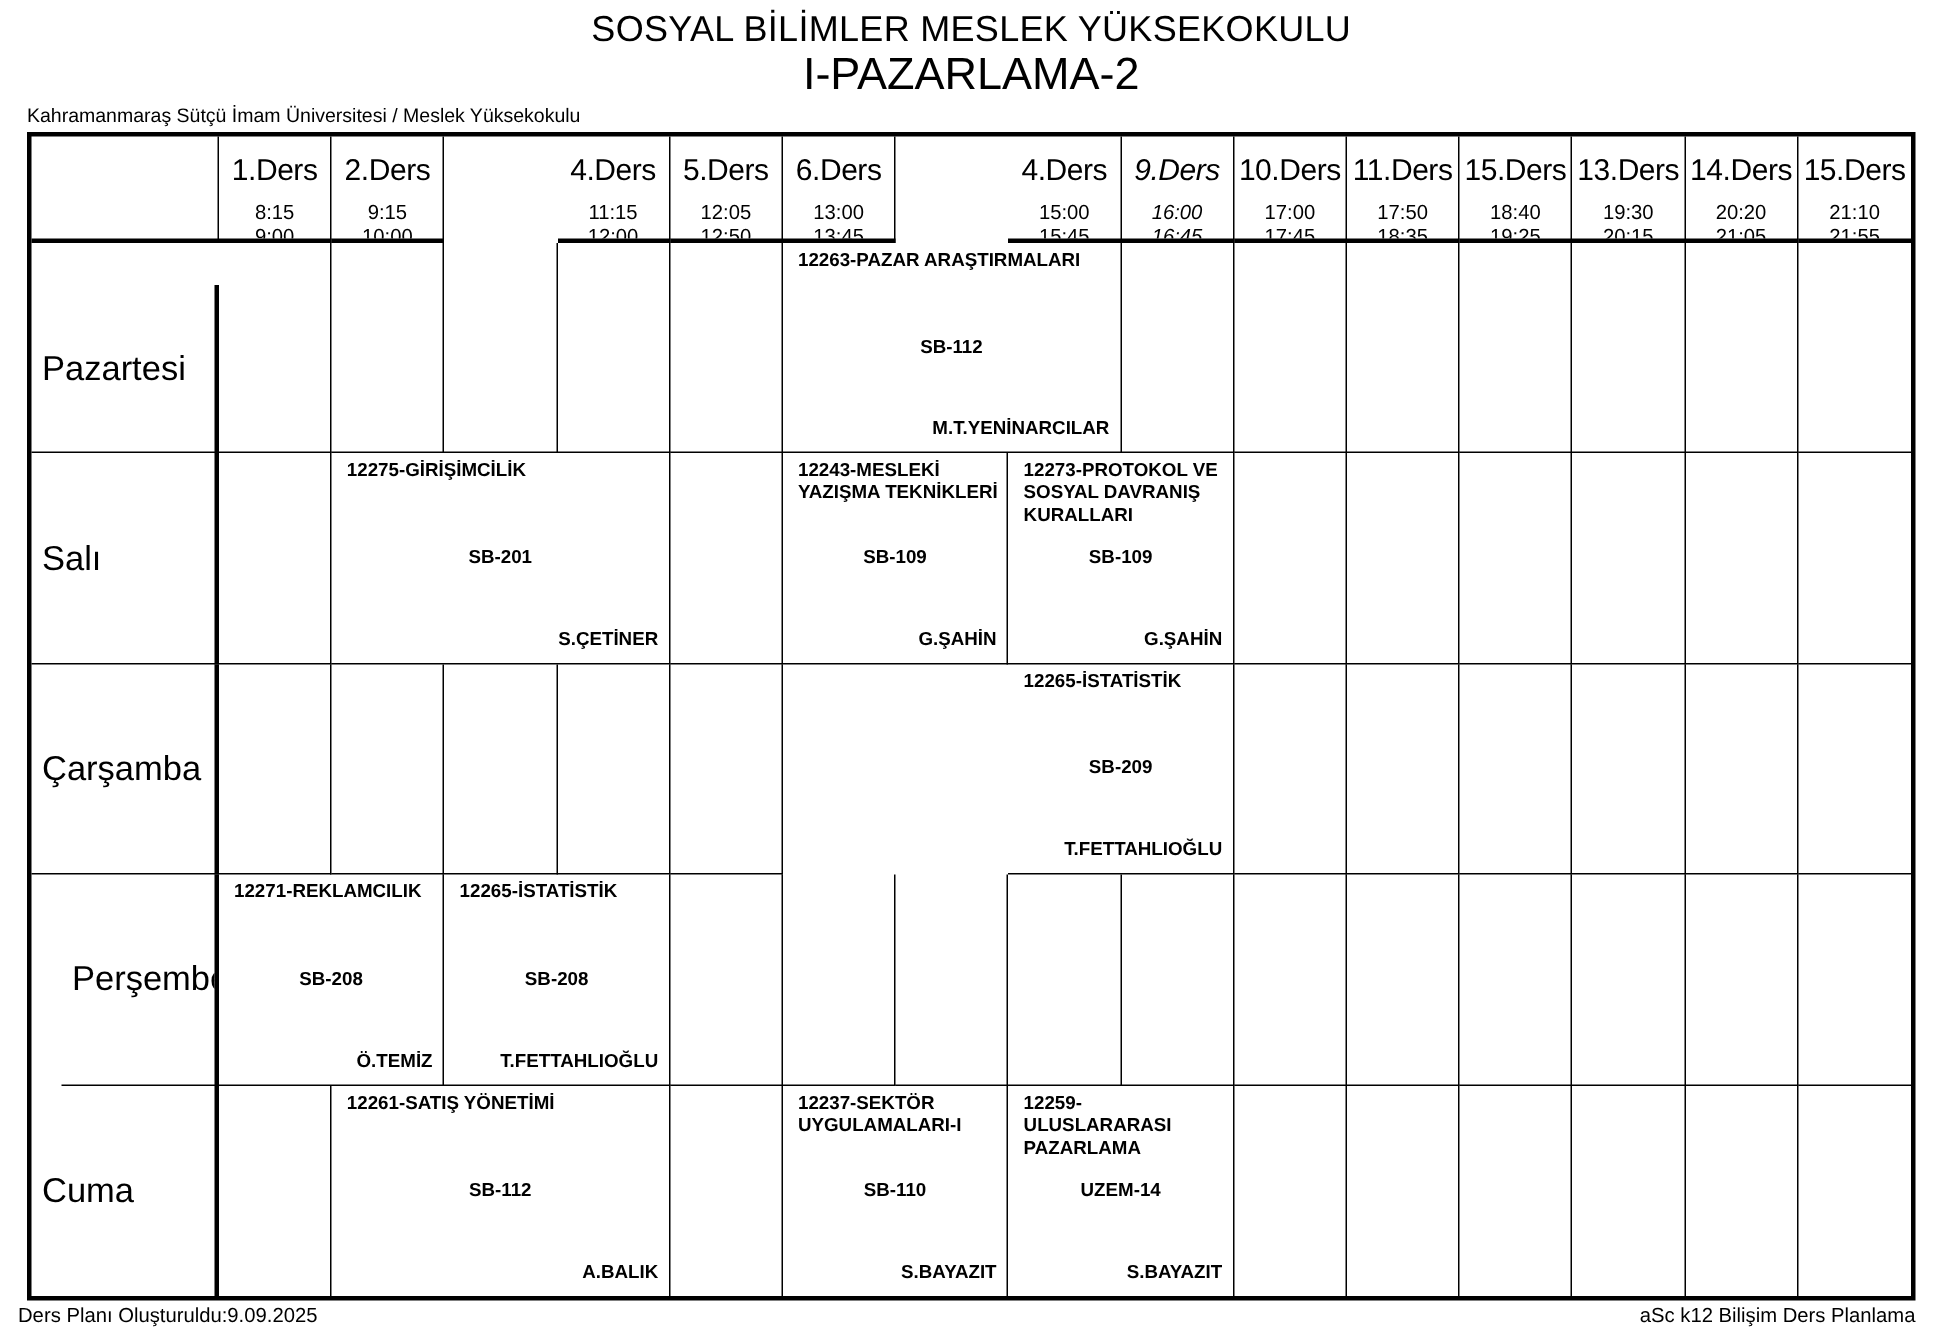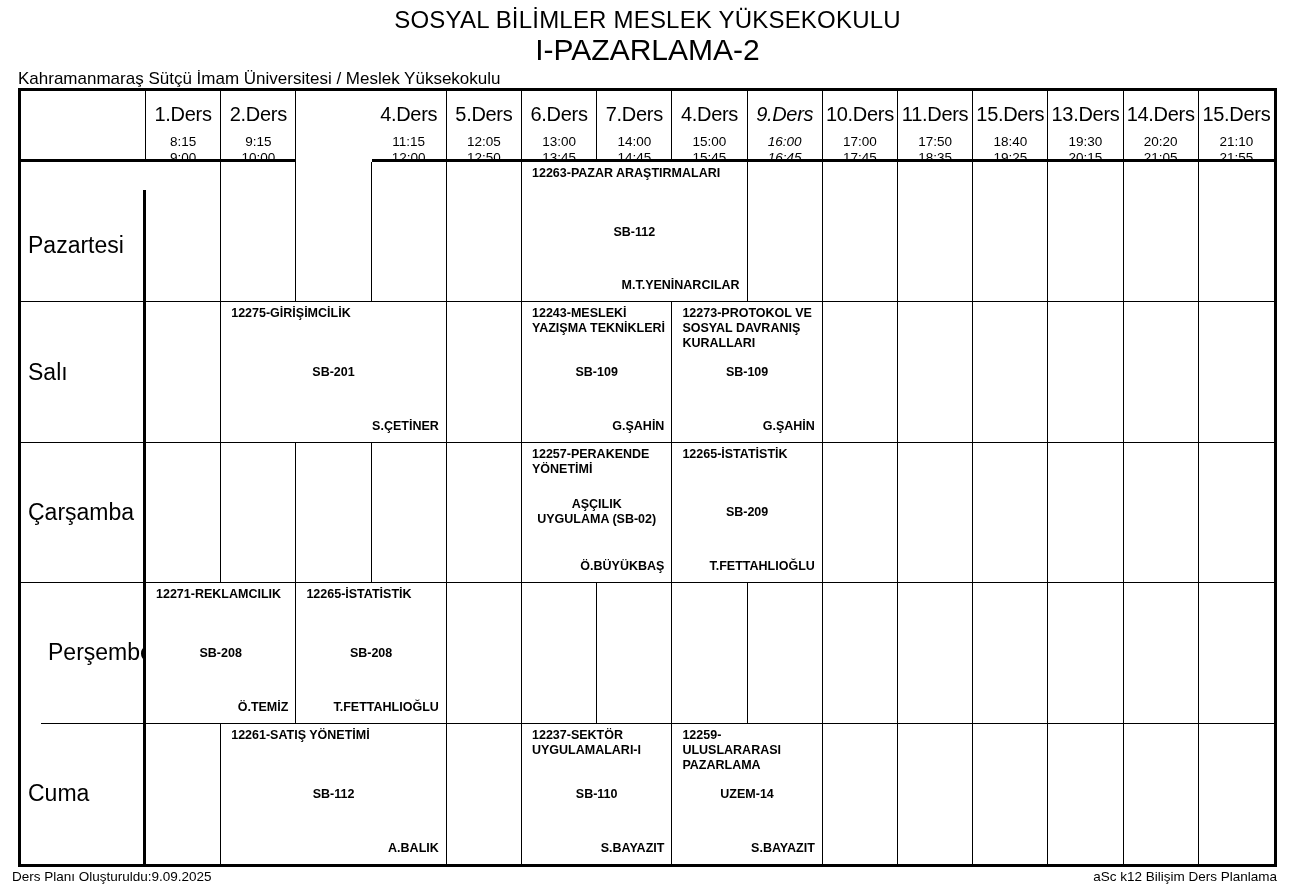--- a/index.html
+++ b/index.html
@@ -3,21 +3,21 @@
 <meta charset="utf-8">
 <style>
   html,body{margin:0;padding:0;}
   body{
     width:1295px;height:893px;background:#ffffff;color:#000000;
     font-family:"Liberation Sans","DejaVu Sans",sans-serif;
     position:relative;overflow:hidden;
   }
   .page-title{position:absolute;top:6px;left:0;width:100%;text-align:center;font-size:24px;letter-spacing:0.2px;}
   .page-subtitle{position:absolute;top:33px;left:0;width:100%;text-align:center;font-size:30px;}
-  .org-line{position:absolute;top:69px;left:18px;font-size:17px;}
+  .org-line{position:absolute;top:69px;left:18px;font-size:13px;}
   .timetable{
     position:absolute;left:18px;top:88px;width:1259px;height:779px;
     box-sizing:border-box;border:3px solid #000;
     display:grid;grid-template-columns:125px repeat(15,1fr);grid-template-rows:71px repeat(5,1fr);
   }
   .cell{box-sizing:border-box;border-right:1px solid #000;border-bottom:1px solid #000;overflow:hidden;}
   .cell.last-col{border-right:none;}
   .cell.last-row{border-bottom:none;}
   .corner,.period{border-bottom-width:3px;}
   .day-label{border-right-width:3px;display:flex;align-items:center;padding-left:7px;font-size:23px;}
@@ -68,27 +68,20 @@
         <div>12:50</div>
       </div>
     </div>
     <div class="cell period" style="grid-area: 1 / 7;">
       <div class="period-label">6.Ders</div>
       <div class="period-times">
         <div>13:00</div>
         <div>13:45</div>
       </div>
     </div>
-    <div class="cell period" style="grid-area: 1 / 8;">
-      <div class="period-label">7.Ders</div>
-      <div class="period-times">
-        <div>14:00</div>
-        <div>14:45</div>
-      </div>
-    </div>
     <div class="cell period" style="grid-area: 1 / 9;">
       <div class="period-label">4.Ders</div>
       <div class="period-times">
         <div>15:00</div>
         <div>15:45</div>
       </div>
     </div>
     <div class="cell period" style="grid-area: 1 / 10; font-style: italic;">
       <div class="period-label">9.Ders</div>
       <div class="period-times">
@@ -179,25 +172,20 @@
     <div class="cell" style="grid-area: 3 / 13;"></div>
     <div class="cell" style="grid-area: 3 / 14;"></div>
     <div class="cell" style="grid-area: 3 / 15;"></div>
     <div class="cell last-col" style="grid-area: 3 / 16;"></div>
     <div class="cell day-label" style="grid-area: 4 / 1;">Çarşamba</div>
     <div class="cell" style="grid-area: 4 / 2;"></div>
     <div class="cell" style="grid-area: 4 / 3;"></div>
     <div class="cell" style="grid-area: 4 / 4;"></div>
     <div class="cell" style="grid-area: 4 / 5;"></div>
     <div class="cell" style="grid-area: 4 / 6;"></div>
-    <div class="cell course" style="grid-area: 4 / 7 / auto / span 2;">
-      <div class="title">12257-PERAKENDE YÖNETİMİ</div>
-      <div class="room">AŞÇILIK UYGULAMA (SB-02)</div>
-      <div class="teacher">Ö.BÜYÜKBAŞ</div>
-    </div>
     <div class="cell course" style="grid-area: 4 / 9 / auto / span 2;">
       <div class="title">12265-İSTATİSTİK</div>
       <div class="room">SB-209</div>
       <div class="teacher">T.FETTAHLIOĞLU</div>
     </div>
     <div class="cell" style="grid-area: 4 / 11;"></div>
     <div class="cell" style="grid-area: 4 / 12;"></div>
     <div class="cell" style="grid-area: 4 / 13;"></div>
     <div class="cell" style="grid-area: 4 / 14;"></div>
     <div class="cell" style="grid-area: 4 / 15;"></div>

